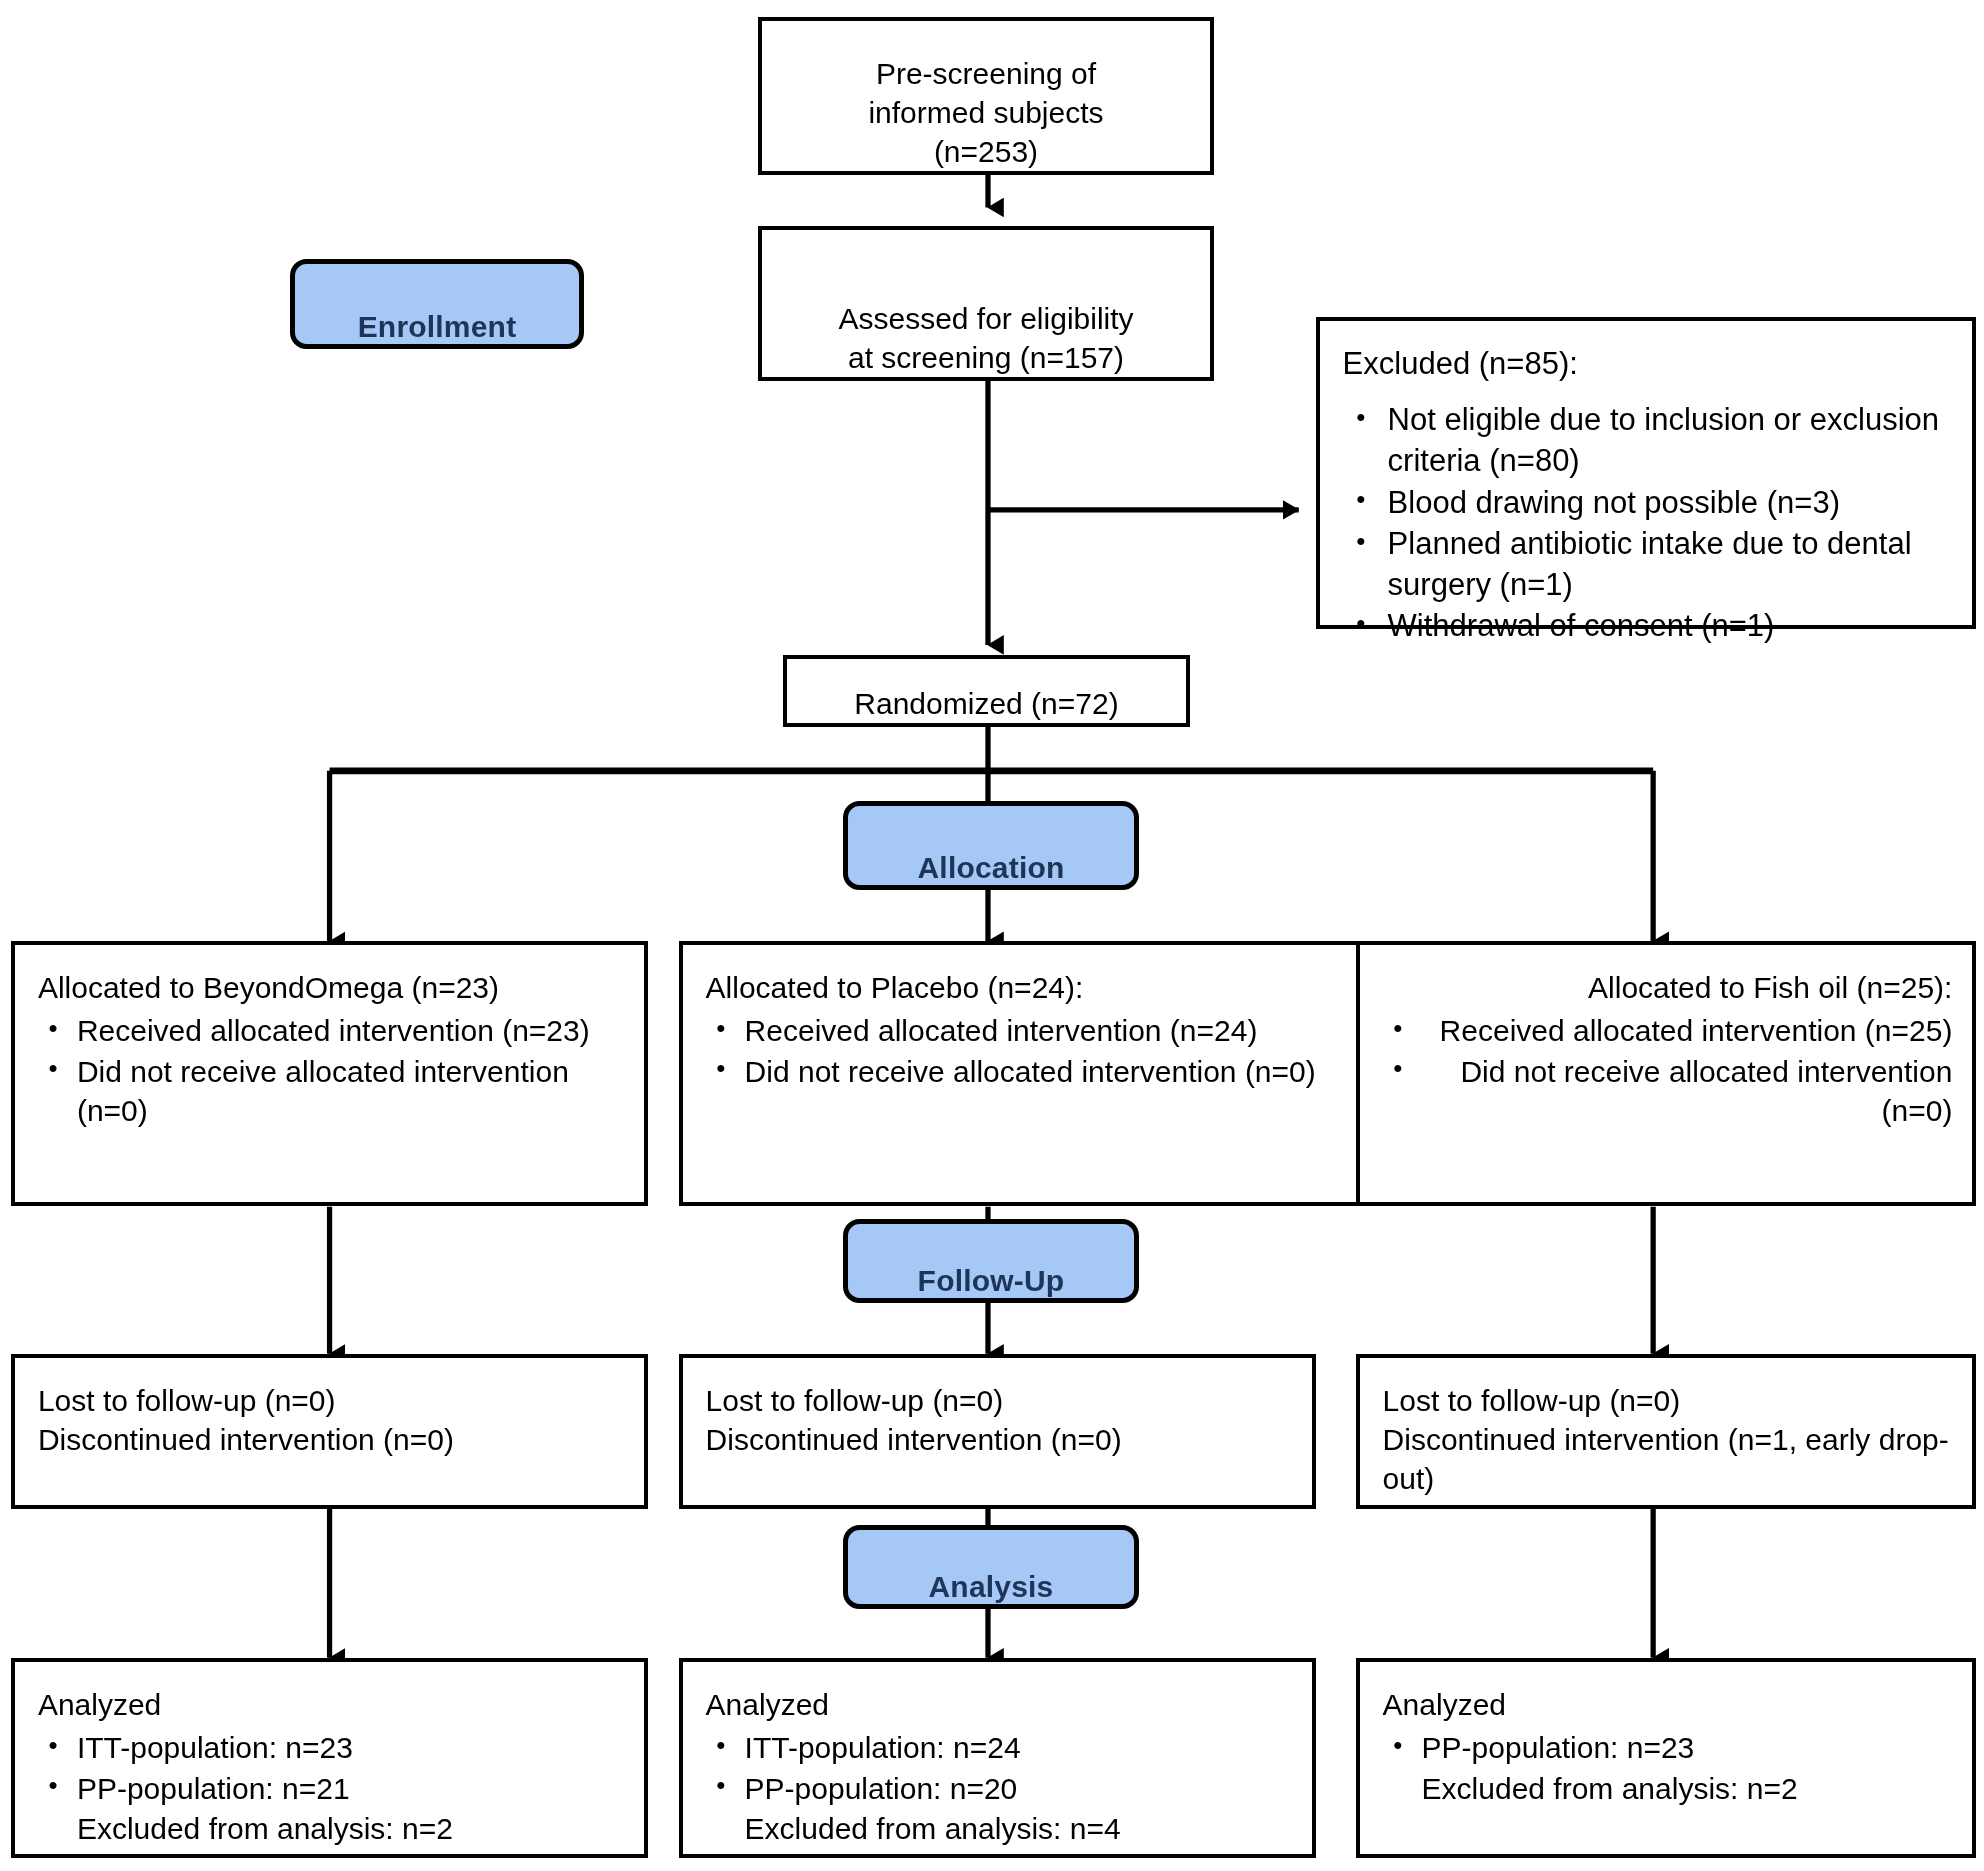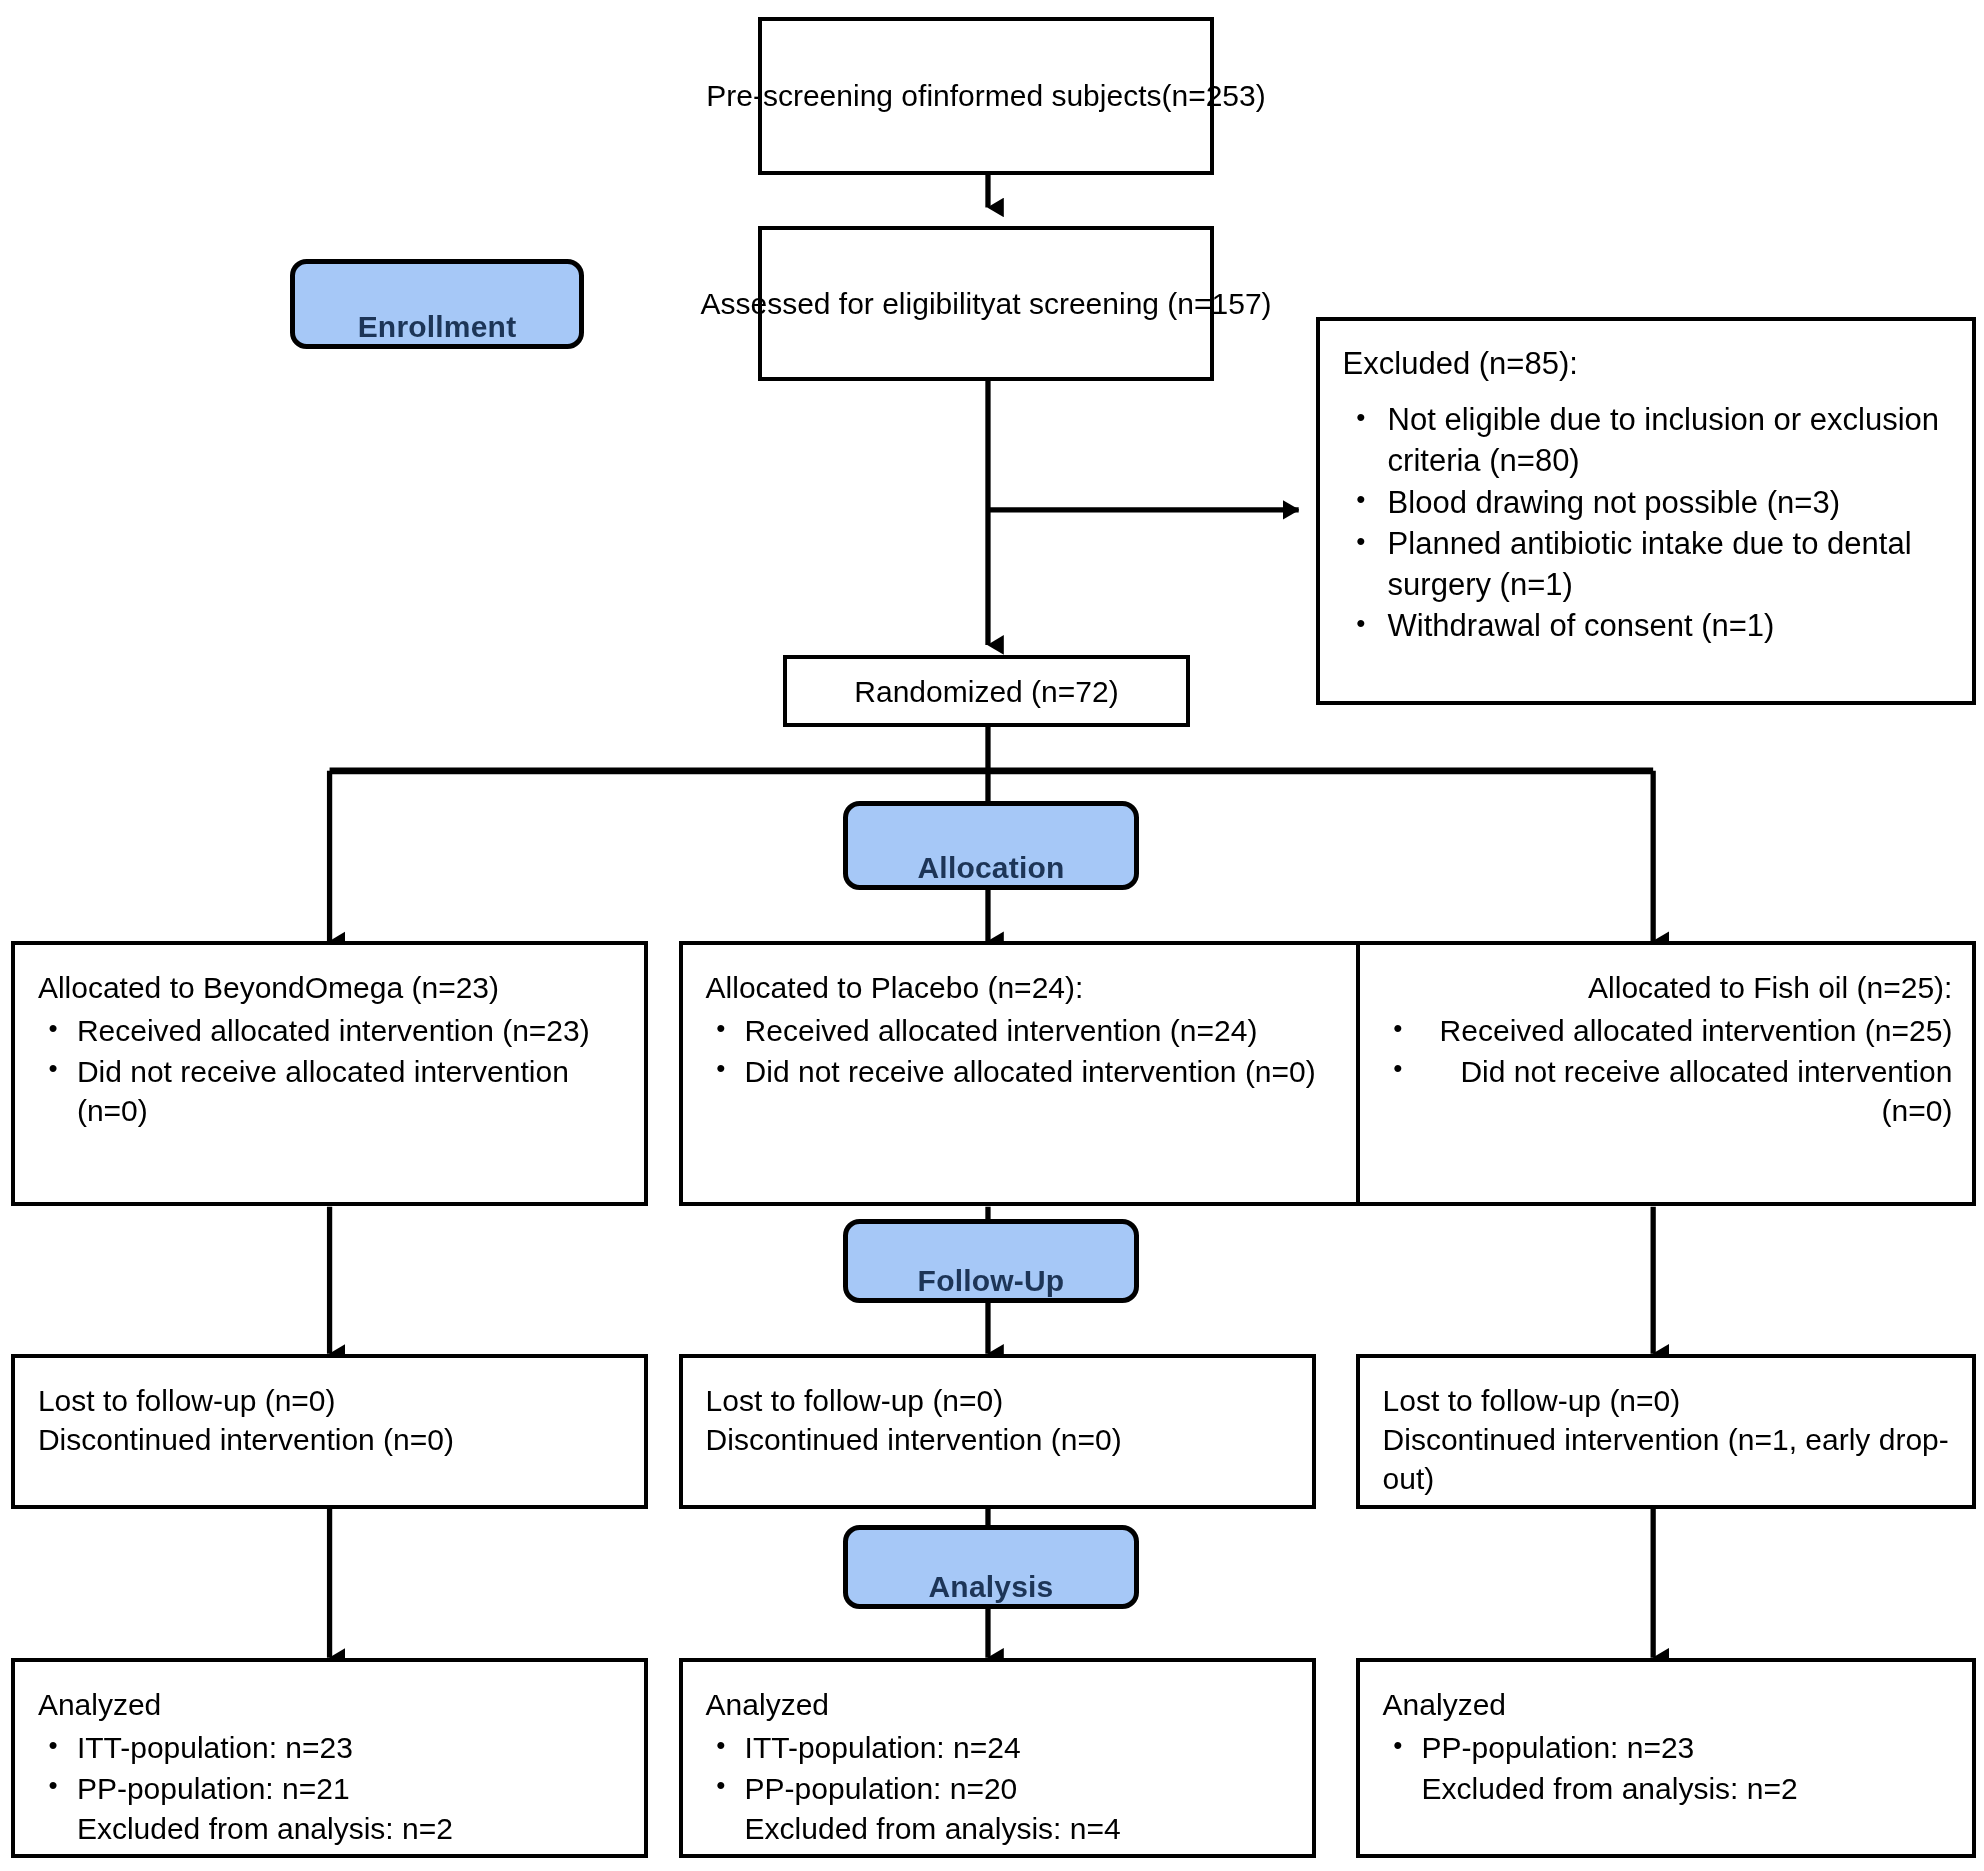--- a/index.html
+++ b/index.html
@@ -25,22 +25,23 @@
     position: absolute;
     box-sizing: border-box;
     border: 4.5px solid #000000;
     background: #ffffff;
     color: #000000;
     font-size: 30px;
     line-height: 1.30;
   }
   .node-box.center-text {
     display: flex;
+    flex-direction: column;
     align-items: center;
-    justify-content: center;
+    justify-content: flex-end;
     text-align: center;
   }
   .node-box.pad {
     padding: 22.6px 19.6px 16.6px 22.6px;
   }
   .node-title {
     display: block;
     white-space: nowrap;
   }
   
@@ -145,21 +146,21 @@
     <span class="node-title">Pre-screening of</span>
     <span class="node-title">informed subjects</span>
     <span class="node-title">(n=253)</span>
   </div>
 
   <div class="node-box center-text" style="left:758px;top:226px;width:456px;height:155px;">
     <span class="node-title">Assessed for eligibility</span>
     <span class="node-title">at screening (n=157)</span>
   </div>
 
-  <div class="node-box pad" style="left:1316px;top:317px;width:660px;height:388px;font-size:31px;">
+  <div class="node-box pad" style="left:1316px;top:317px;width:660px;height:312px;font-size:31px;">
     <span class="node-title" style="margin-bottom:16.6px;">Excluded (n=85):</span>
     <ul class="bullets wide">
       <li>Not eligible due to inclusion or exclusion criteria (n=80)</li>
       <li>Blood drawing not possible (n=3)</li>
       <li>Planned antibiotic intake due to dental surgery (n=1)</li>
       <li>Withdrawal of consent (n=1)</li>
     </ul>
   </div>
 
   <div class="node-box center-text" style="left:783px;top:655px;width:407px;height:72px;">

